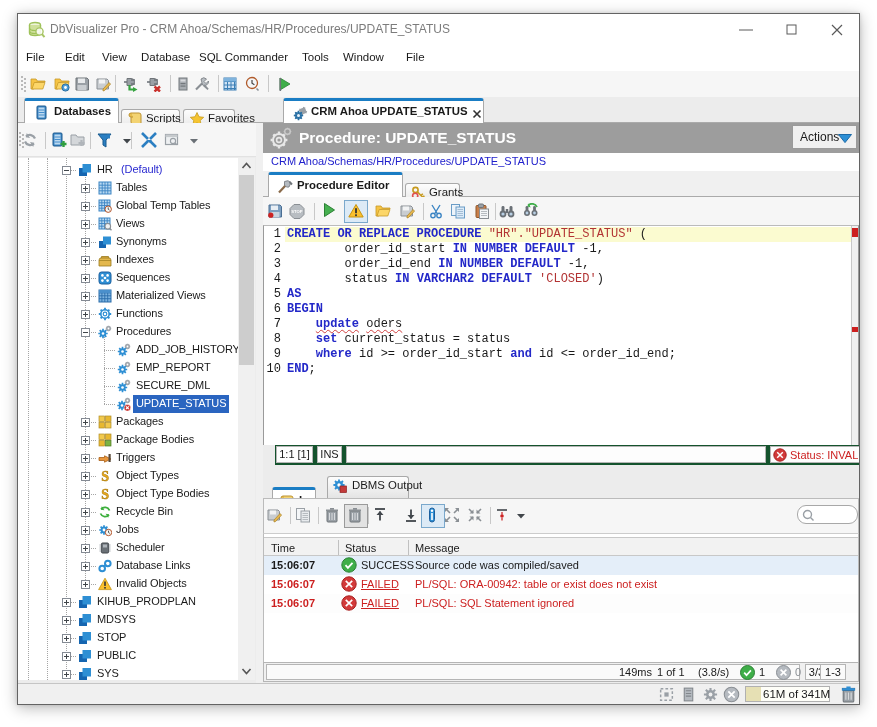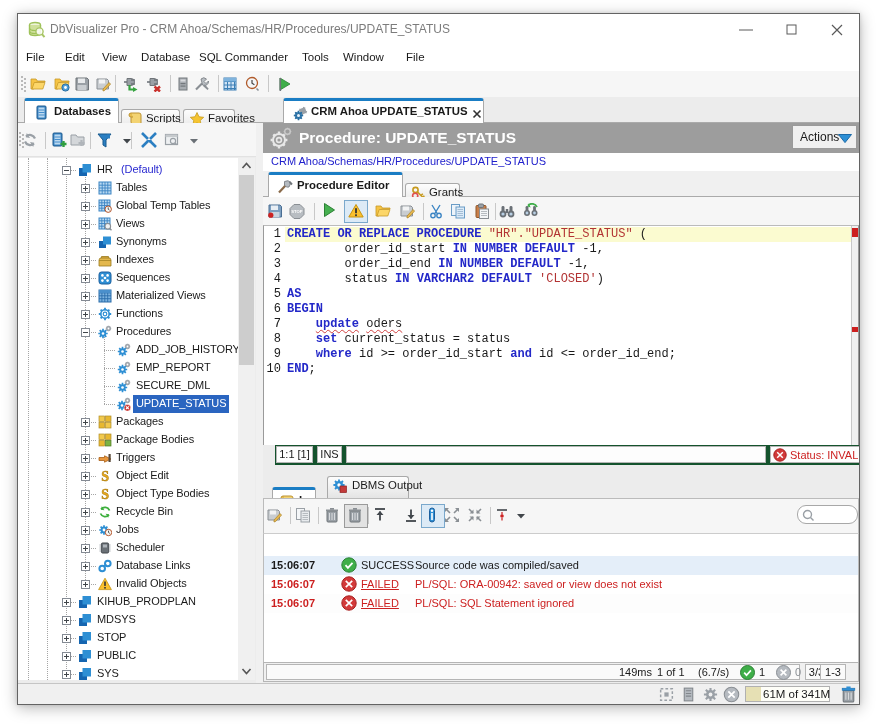--- a/index.html
+++ b/index.html
@@ -546,21 +546,21 @@
         </div>
 <div class="trow" style="left:0;top:309px">
           <div class="abs" style="left:67px;top:9px;width:11px;border-top:1px dotted #a5a5a5"></div>
           <svg class="abs" style="left:63px;top:5px" width="9" height="9" viewBox="0 0 9 9">
             <rect x="0.5" y="0.5" width="8" height="8" fill="#fff" stroke="#848a93"></rect>
             <path d="M2 4.5h5M4.5 2v5" stroke="#41464b" stroke-width="1"></path>
           </svg>
           <svg class="ticon" style="left:80px" viewBox="0 0 14 14">
             <text x="7" y="12" font-family="Liberation Serif" font-size="14" font-weight="bold" fill="#e8a81c" stroke="#a87a0e" stroke-width="0.5" text-anchor="middle">S</text>
           </svg>
-          <span class="abs" style="left:98px;top:0;line-height:17px;color:#1a1a1a">Object Edit</span>
+          <span class="abs" style="left:98px;top:0;line-height:17px;color:#1a1a1a">Object Types</span>
         </div>
 <div class="trow" style="left:0;top:327px">
           <div class="abs" style="left:67px;top:9px;width:11px;border-top:1px dotted #a5a5a5"></div>
           <svg class="abs" style="left:63px;top:5px" width="9" height="9" viewBox="0 0 9 9">
             <rect x="0.5" y="0.5" width="8" height="8" fill="#fff" stroke="#848a93"></rect>
             <path d="M2 4.5h5M4.5 2v5" stroke="#41464b" stroke-width="1"></path>
           </svg>
           <svg class="ticon" style="left:80px" viewBox="0 0 14 14">
             <text x="7" y="12" font-family="Liberation Serif" font-size="14" font-weight="bold" fill="#e8a81c" stroke="#a87a0e" stroke-width="0.5" text-anchor="middle">S</text>
           </svg>
@@ -982,53 +982,60 @@
           </svg>
 
         <div class="abs" style="left:533px;top:6px;width:61px;height:19px;background:#fff;border:1px solid #a8a8a8;border-radius:9px">
           <svg class="abs" style="left:4px;top:3px" width="13" height="13">
               <circle cx="5.5" cy="5.5" r="4" fill="none" stroke="#9aa0a6" stroke-width="1.4"></circle>
               <path d="M8.5 8.5l3 3" stroke="#9aa0a6" stroke-width="1.4"></path>
             </svg>
         </div>
       </div>
       <div id="logtable">
+        <div class="abs" style="left:0;top:3px;width:100%;height:19px;background:#f2f2f2;border-top:1px solid #c8c8c8;border-bottom:1px solid #c8c8c8">
+          <div class="abs" style="left:7px;top:3px;color:#1a1a1a">Time</div>
+          <div class="abs" style="left:81px;top:3px;color:#1a1a1a">Status</div>
+          <div class="abs" style="left:151px;top:3px;color:#1a1a1a">Message</div>
+          <div class="abs" style="left:74px;top:2px;width:1px;height:15px;background:#c0c0c0"></div>
+          <div class="abs" style="left:144px;top:2px;width:1px;height:15px;background:#c0c0c0"></div>
+        </div>
         <div class="abs" style="left:0;top:22px;width:100%;height:19px;background:#e4eef9">
           <div class="abs" style="left:7px;top:2px;font-weight:bold">15:06:07</div>
           <svg class="abs" style="left:77px;top:1px" width="16" height="16">
               <circle cx="8" cy="8" r="7.2" fill="#3fae49" stroke="#2c8035"></circle>
               <path d="M4.5 8.2l2.4 2.6 4.6-5" fill="none" stroke="#fff" stroke-width="1.8"></path>
             </svg>
           <div class="abs" style="left:97px;top:2px">SUCCESS</div>
           <div class="abs" style="left:151px;top:2px">Source code was compiled/saved</div>
         </div>
         <div class="abs" style="left:0;top:41px;width:100%;height:19px;background:#fff;color:#cc1f1f">
           <div class="abs" style="left:7px;top:2px;font-weight:bold">15:06:07</div>
           <svg class="abs" style="left:77px;top:1px" width="16" height="16">
               <circle cx="8" cy="8" r="7.2" fill="#d23a3a" stroke="#a82020"></circle>
               <path d="M4.8 4.8l6.4 6.4M11.2 4.8l-6.4 6.4" stroke="#fff" stroke-width="1.7"></path>
             </svg>
           <div class="abs" style="left:97px;top:2px;text-decoration:underline">FAILED</div>
-          <div class="abs" style="left:151px;top:2px">PL/SQL: ORA-00942: saved or view does not exist</div>
+          <div class="abs" style="left:151px;top:2px">PL/SQL: ORA-00942: table or exist does not exist</div>
         </div>
         <div class="abs" style="left:0;top:60px;width:100%;height:19px;background:#fdfdfd;color:#cc1f1f">
           <div class="abs" style="left:7px;top:2px;font-weight:bold">15:06:07</div>
           <svg class="abs" style="left:77px;top:1px" width="16" height="16">
               <circle cx="8" cy="8" r="7.2" fill="#d23a3a" stroke="#a82020"></circle>
               <path d="M4.8 4.8l6.4 6.4M11.2 4.8l-6.4 6.4" stroke="#fff" stroke-width="1.7"></path>
             </svg>
           <div class="abs" style="left:97px;top:2px;text-decoration:underline">FAILED</div>
           <div class="abs" style="left:151px;top:2px">PL/SQL: SQL Statement ignored</div>
         </div>
       </div>
       <div id="logstatus">
         <div class="sbox" style="left:2px;top:1px;width:534px;height:16px;background:#fafafa">
           <div class="abs" style="left:352px;top:1px">149ms</div>
           <div class="abs" style="left:390px;top:1px">1 of 1</div>
-          <div class="abs" style="left:431px;top:1px">(6.7/s)</div>
+          <div class="abs" style="left:431px;top:1px">(3.8/s)</div>
           <svg class="abs" style="left:473px;top:0" width="15" height="15">
               <circle cx="7.5" cy="7.5" r="7" fill="#3fae49" stroke="#2c8035"></circle>
               <path d="M4.2 7.7l2.3 2.5 4.4-4.8" fill="none" stroke="#fff" stroke-width="1.7"></path>
             </svg>
           <div class="abs" style="left:492px;top:1px">1</div>
           <svg class="abs" style="left:509px;top:0" width="15" height="15">
               <circle cx="7.5" cy="7.5" r="7" fill="#b5bac0" stroke="#8a8f94"></circle>
               <path d="M4.6 4.6l5.8 5.8M10.4 4.6l-5.8 5.8" stroke="#fff" stroke-width="1.6"></path>
             </svg>
           <div class="abs" style="left:528px;top:1px;color:#8a8f94">0</div>

